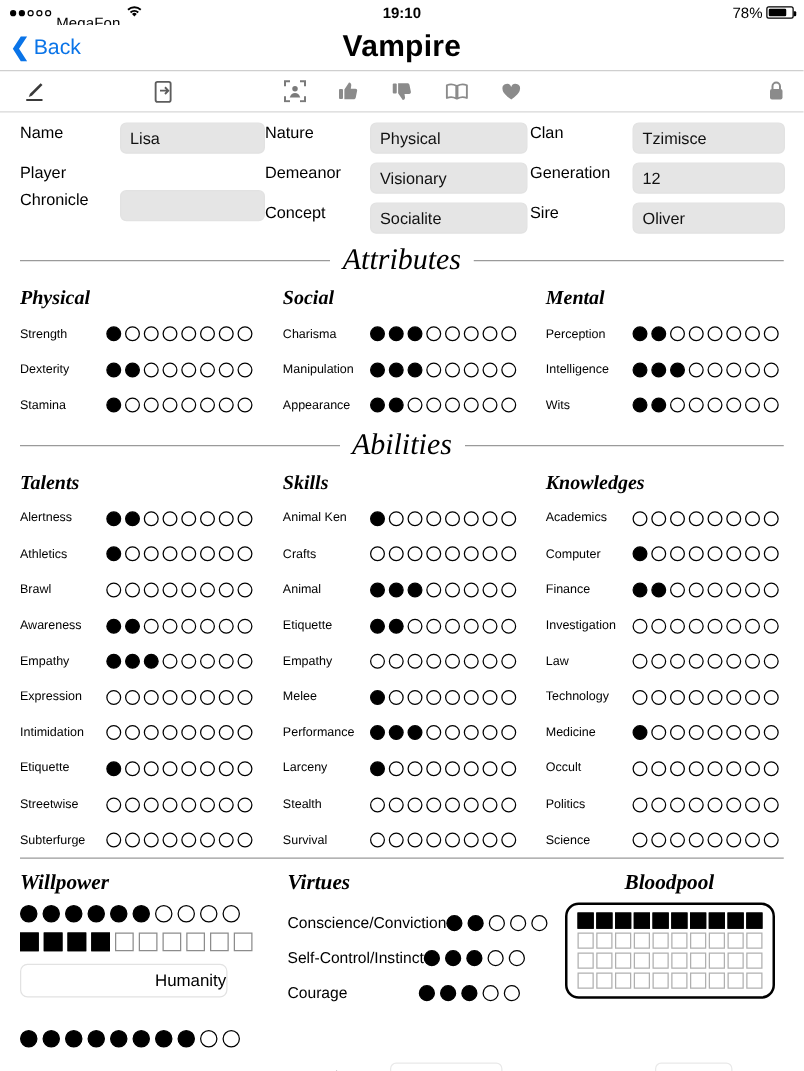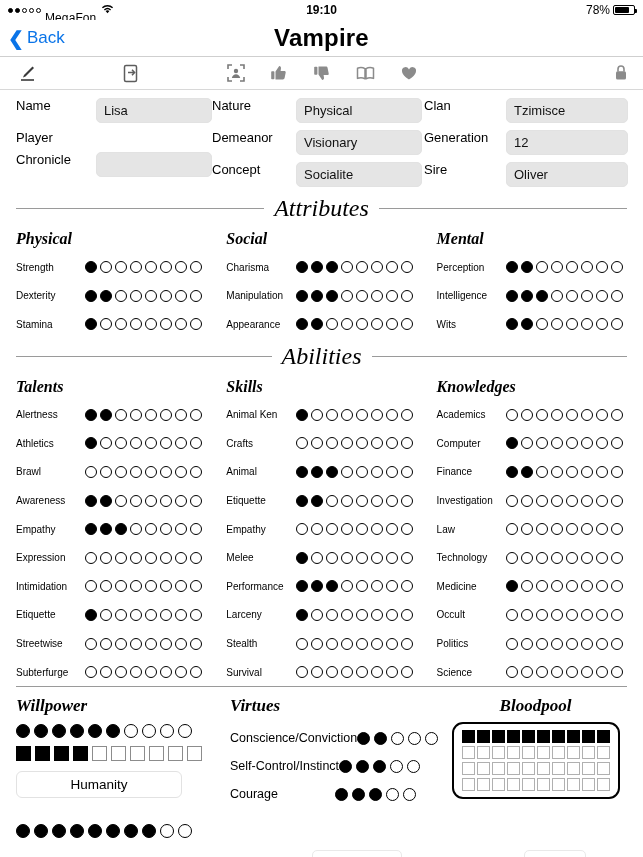--- a/index.html
+++ b/index.html
@@ -160,21 +160,21 @@
   .wp-dots .dot { width: 14px; height: 14px; }
   .sq-row { display: flex; gap: 4px; margin-bottom: 10px; }
   .sq {
     width: 15px; height: 15px; border: 1.4px solid #8c8c8c; background: #fff;
     cursor: pointer;
   }
   .sq.filled { background: #000; border-color: #000; }
   .humanity-btn {
     height: 27px; width: 166px;
     border: 1px solid #e2e2e2; border-radius: 6px;
-    display: flex; align-items: center; justify-content: center;
+    display: flex; align-items: center; justify-content: flex-end;
     font-size: 13.5px; margin-bottom: 26px;
     background: #fff; cursor: pointer;
   }
   .hum-dots { display: flex; gap: 4px; }
   .hum-dots .dot { width: 14px; height: 14px; }
 
   .virtue-row { display: flex; align-items: center; height: 28px; }
   .virtue-name { font-size: 12.5px; white-space: nowrap; }
   .virtue-dots { margin-left: auto; display: flex; gap: 4px; padding-right: 12px; }
   .virtue-dots .dot { width: 13px; height: 13px; }

